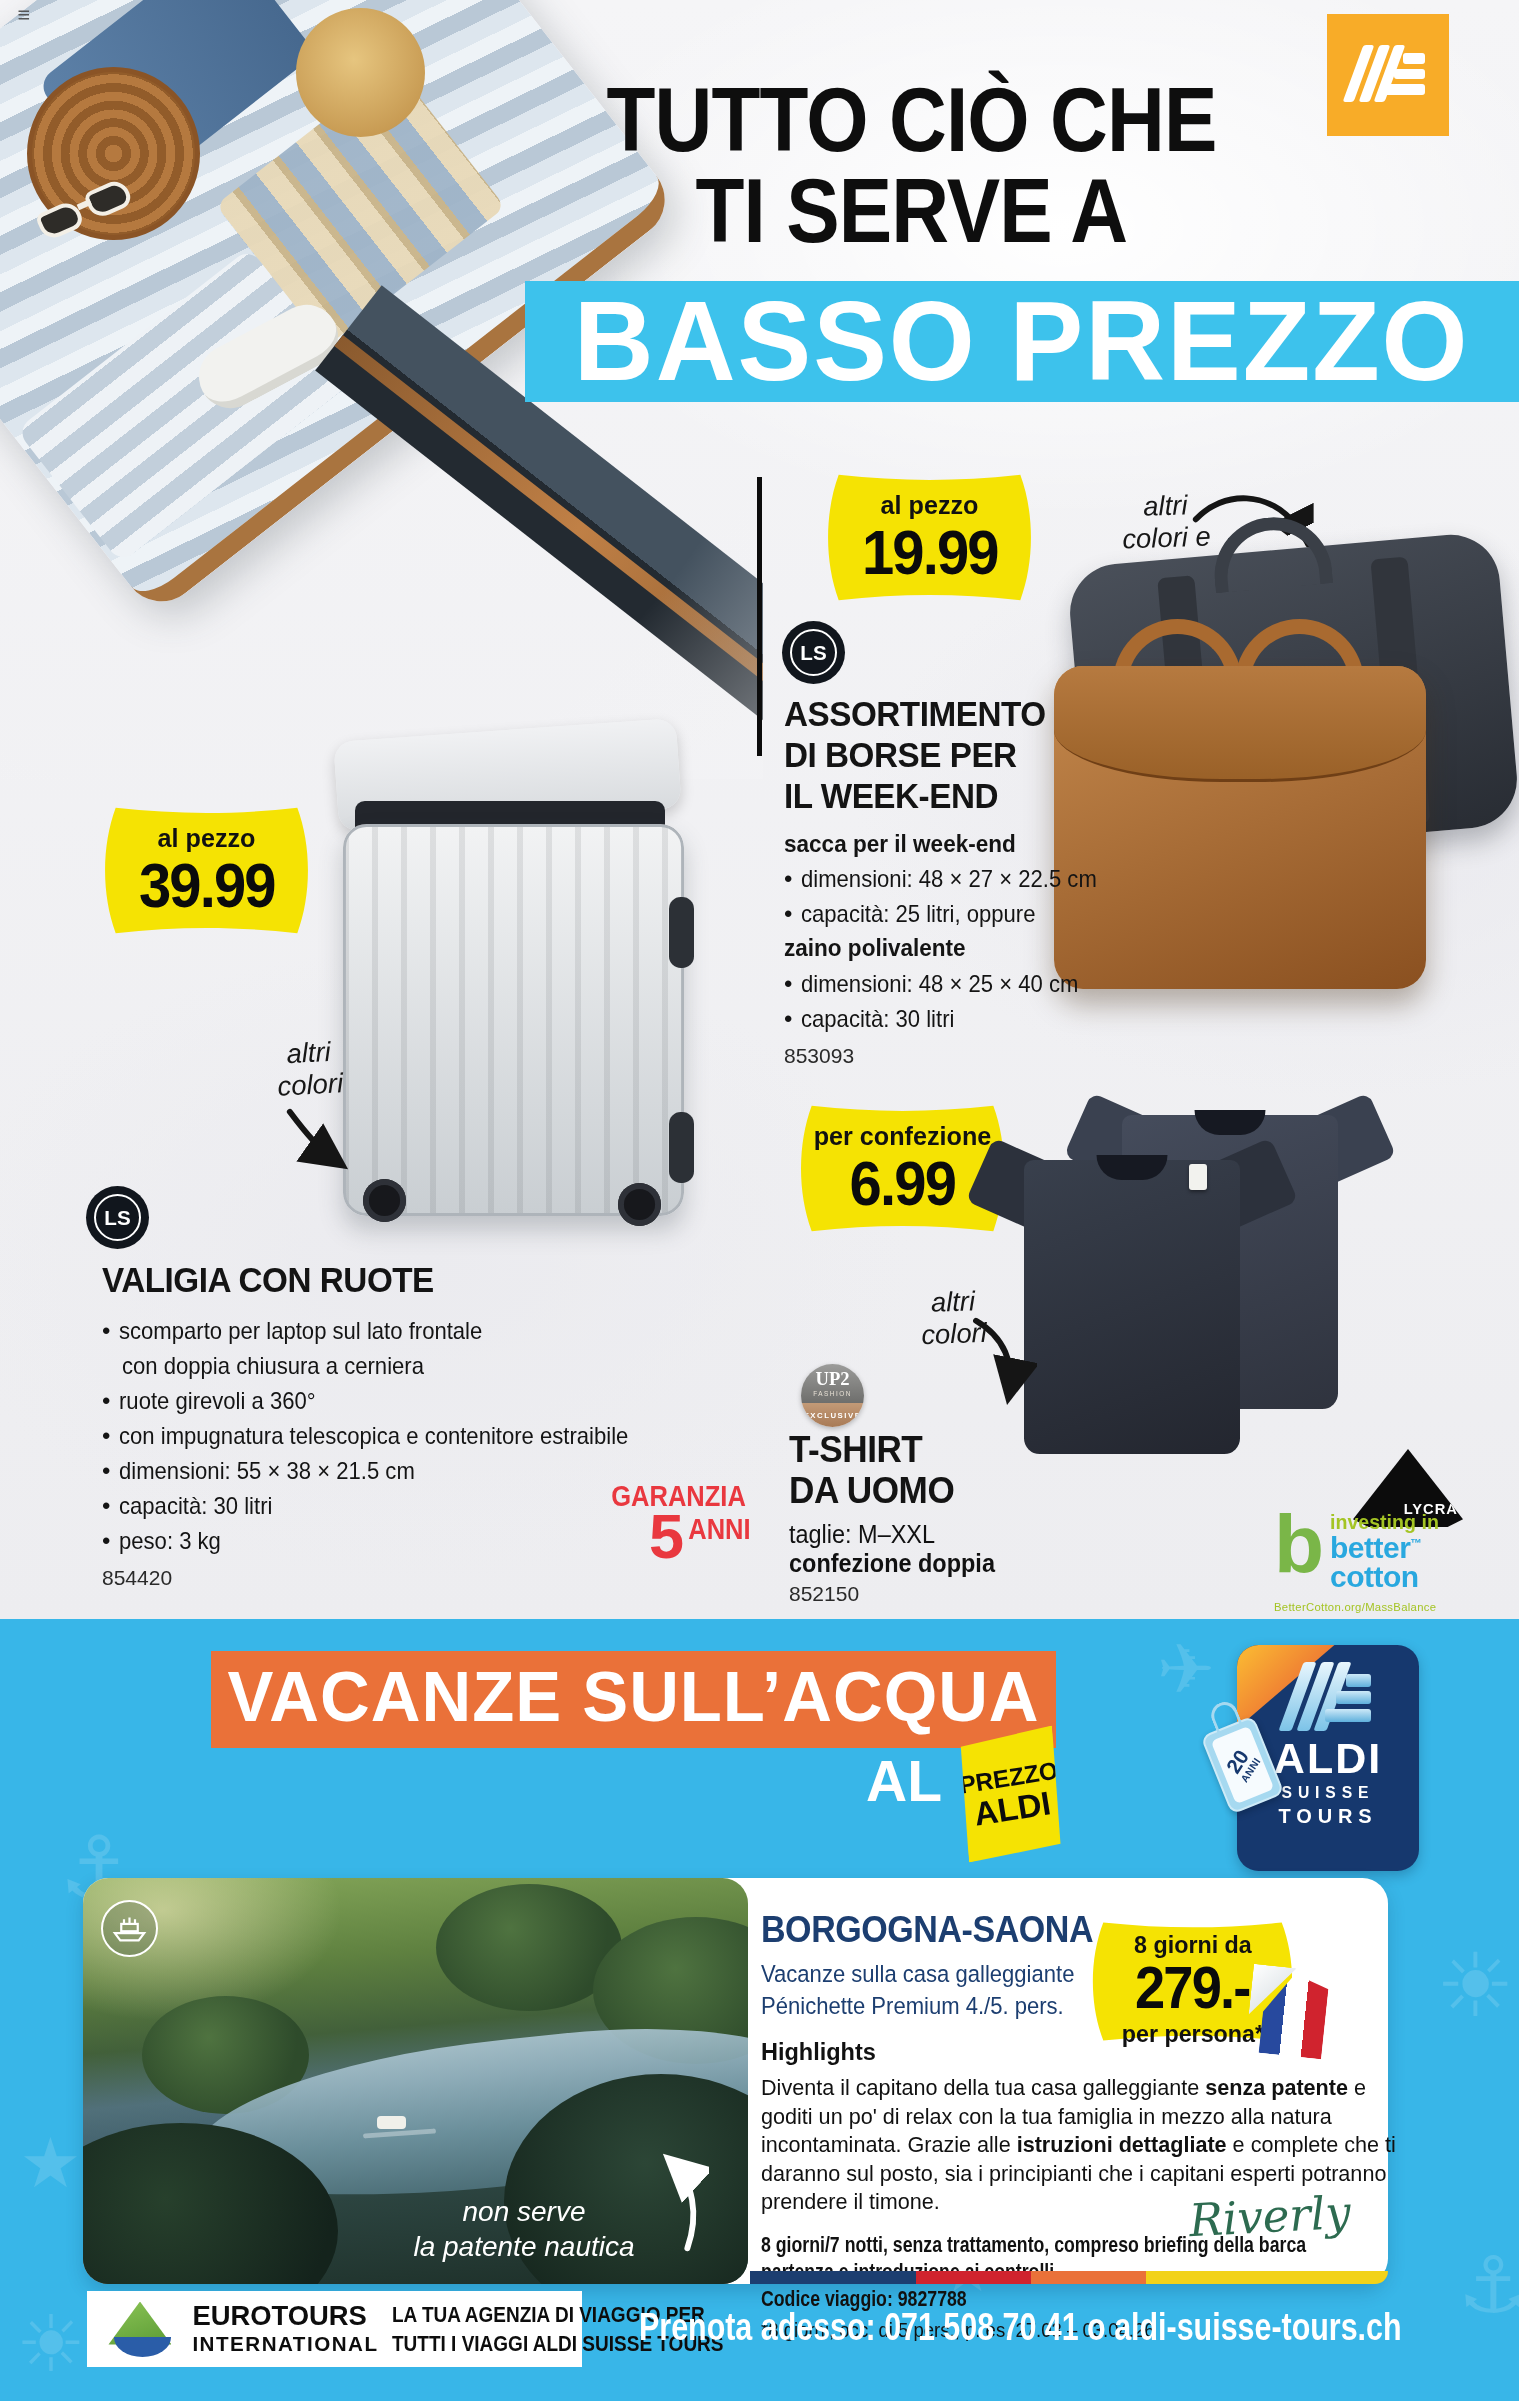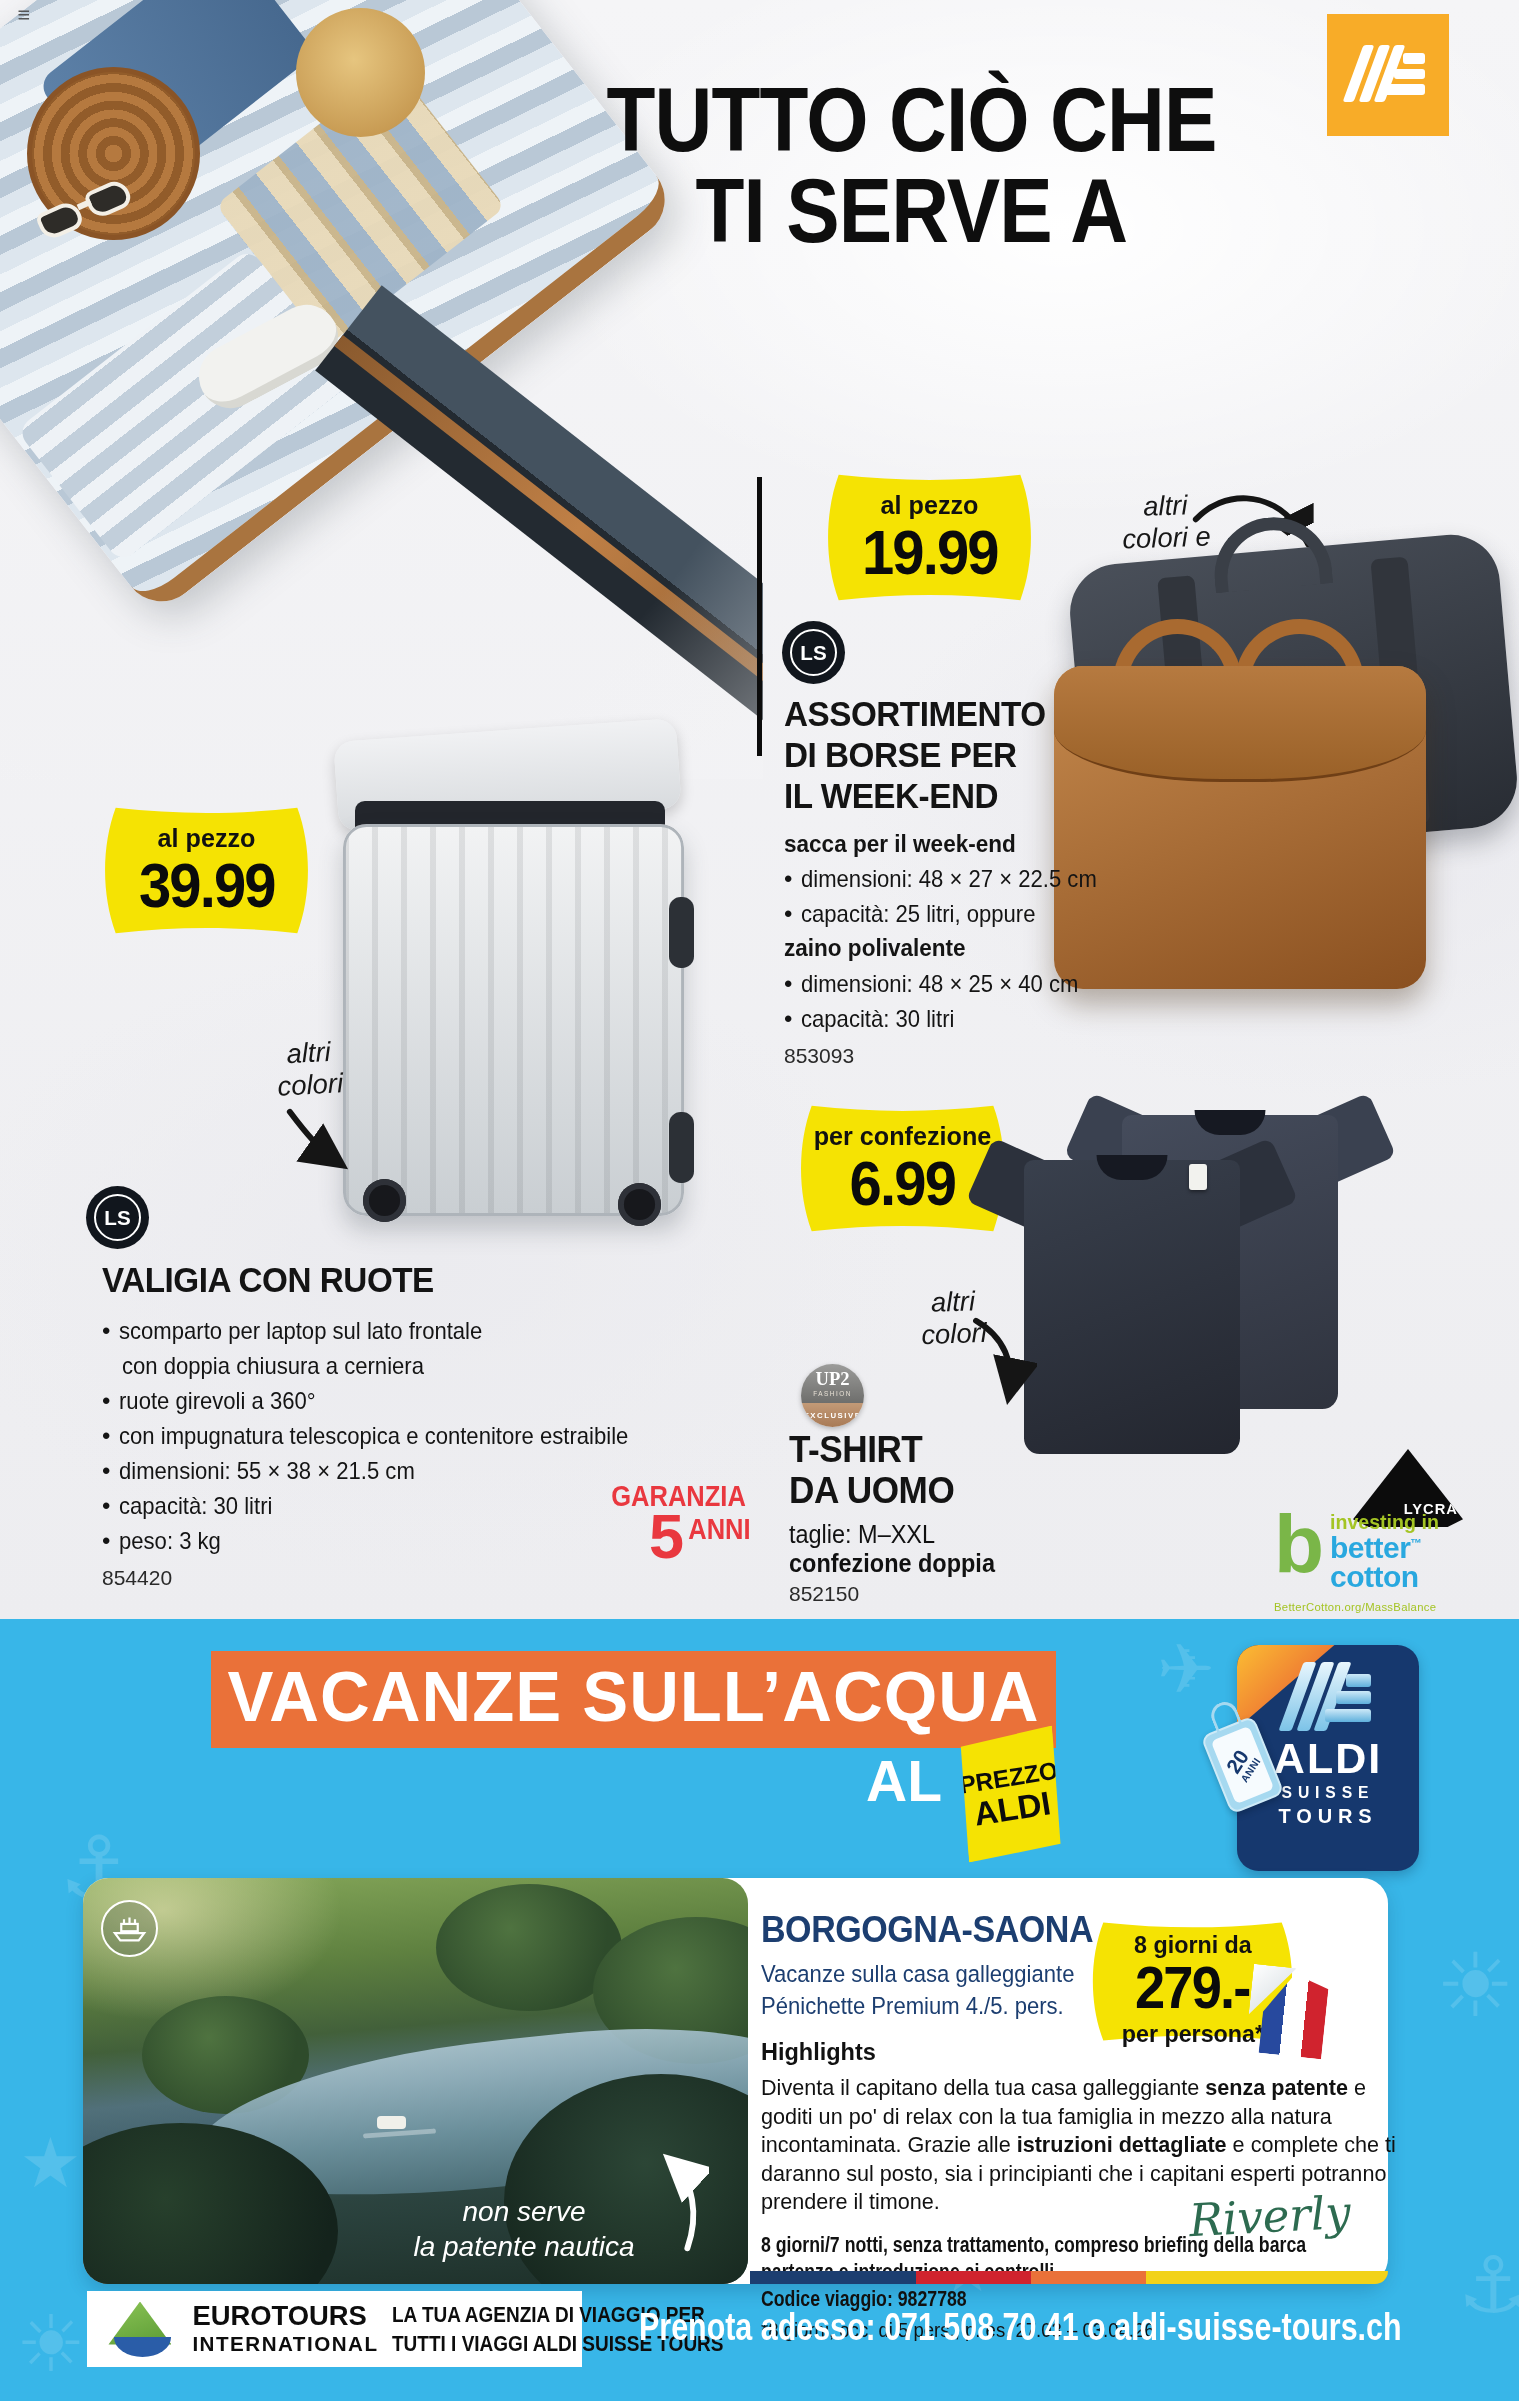--- a/index.html
+++ b/index.html
@@ -252,20 +252,23 @@
           <b class="b2"></b>
           <b class="b3"></b>
       </div>
     </div>
 
     <div class="abs" style="left:549px;top:74px;width:725px;text-align:center">
       <div class="hl"><span class="cxc" style="--sx:.88">TUTTO CIÒ CHE</span></div>
       <div class="hl"><span class="cxc" style="--sx:.88">TI SERVE A</span></div>
     </div>
 
+    <div id="cyanband" class="abs" style="left:525px;top:281px;width:994px;height:121px">
+      <span class="cxc" style="--sx:.97">BASSO PREZZO</span>
+    </div>
 
     <div class="abs" style="left:757px;top:477px;width:4.9px;height:279px;background:#0c0c0c"></div>
 
     <div class="abs ptag" style="left:93px;top:802px;width:227px;height:137px">
       <svg class="tagbg" viewBox="0 0 240 140" preserveAspectRatio="none">
         <path d="M24,6 C90,13 150,13 216,6 C231,45 231,95 216,134 C150,127 90,127 24,134 C9,95 9,45 24,6 Z" fill="#F5E303"></path>
       </svg>
       <div class="pt-label"><span class="cxc" style="--sx:.95">al pezzo</span></div>
       <div class="pt-price"><span class="cxc" style="--sx:.92">39.99</span></div>
     </div>

